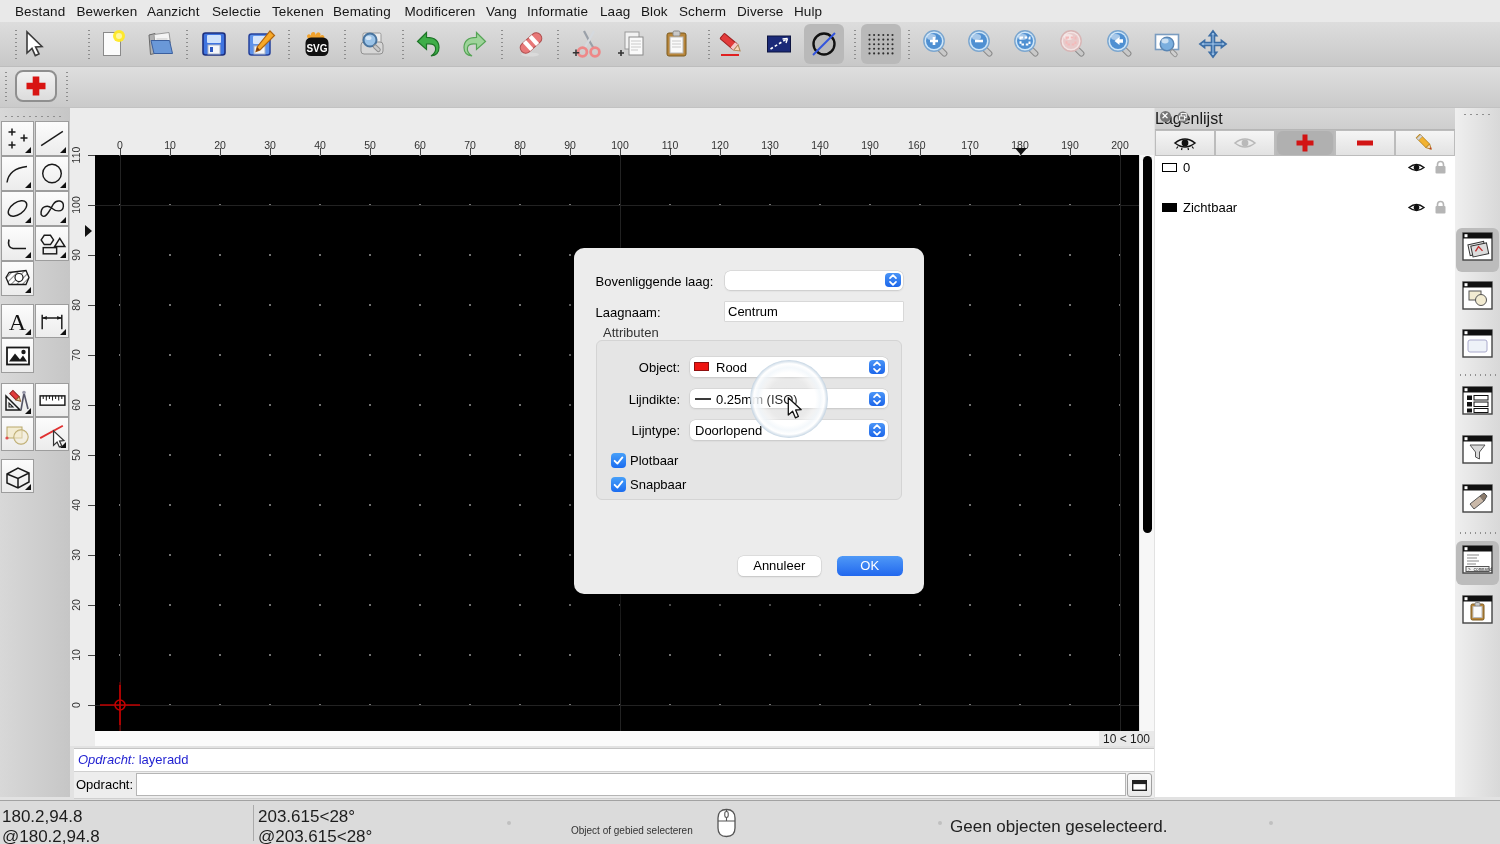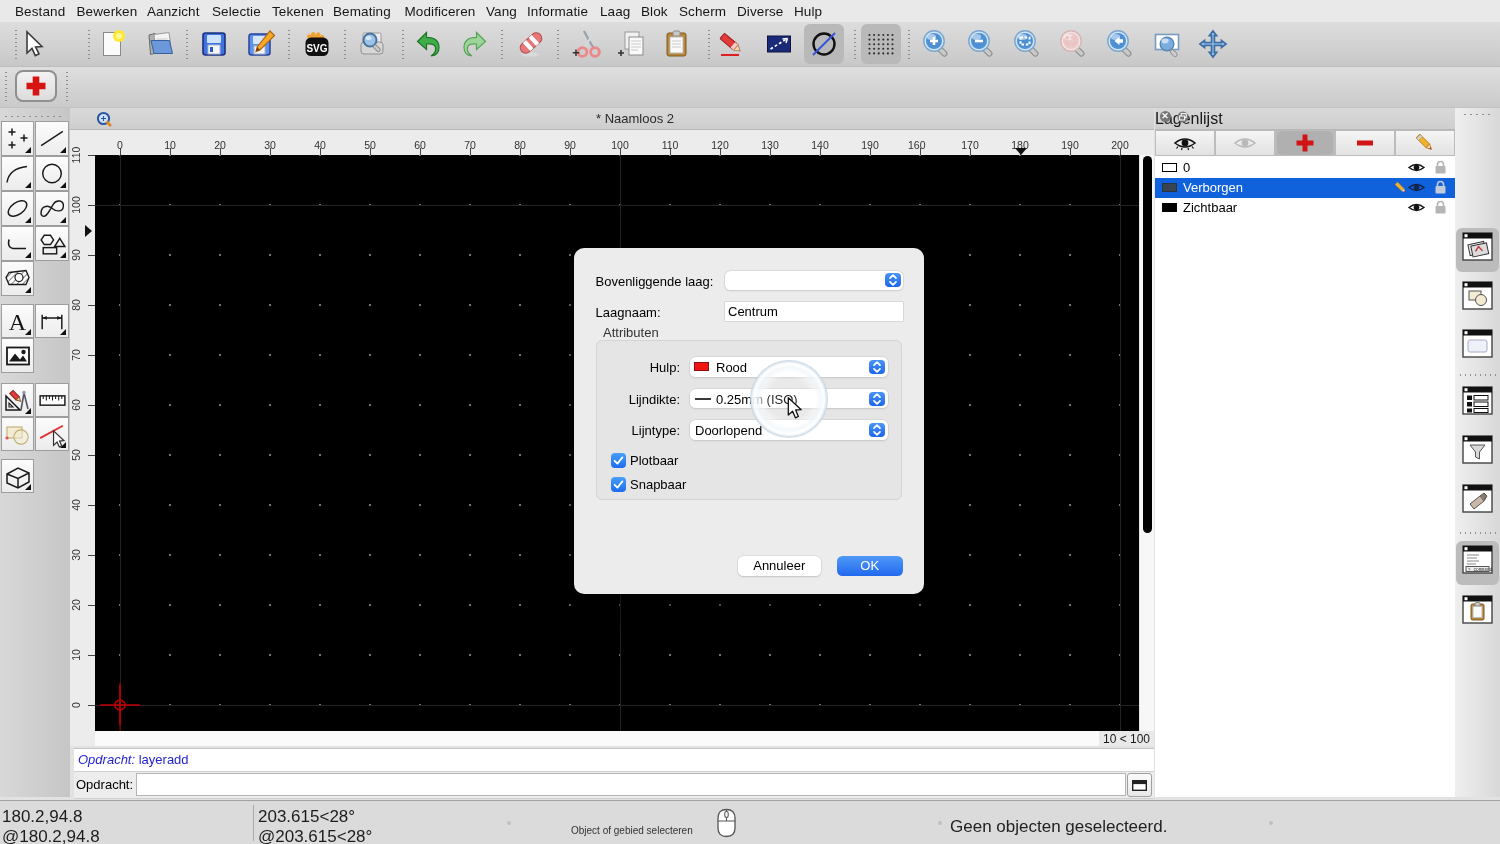--- a/index.html
+++ b/index.html
@@ -332,28 +332,20 @@
       </svg></div>
     <div class="pbtn" style="left:35px;top:309px;width:34px;height:34px"><svg width="32" height="32" viewBox="0 0 31 28">
         <path d="M4 18 L26 6" stroke="#e03030" stroke-width="1.8"></path>
         <path d="M17 11 L17 25 L20.4 21.8 L22.6 26.6 L25 25.5 L22.8 20.8 L27 20.4 Z" fill="#fff" stroke="#333" stroke-width="1.2"></path>
       </svg><div class="tri"></div></div>
     <div class="pbtn" style="left:1px;top:351px;width:33px;height:34px"><svg width="31" height="32" viewBox="0 0 31 28">
         <path d="M5 12 L16 6 L27 11 L27 20 L16 26 L5 21 Z M5 12 L16 16.5 L27 11 M16 16.5 L16 26" fill="none" stroke="#1a1a1a" stroke-width="1.5"></path>
       </svg><div class="tri"></div></div>
   </div>
 <div id="win" class="abs">
-    <div id="wtitle" class="abs">
-      <svg style="position:absolute;left:26px;top:3px" width="17" height="17" viewBox="0 0 17 17">
-        <circle cx="7.5" cy="7.5" r="5.6" fill="#cfe0f2" stroke="#2a57a0" stroke-width="2"></circle>
-        <path d="M10.5 10.5 L15 15" stroke="#e08820" stroke-width="2.6"></path>
-        <path d="M5 7.5 h5 M7.5 5 v5" stroke="#2a57a0" stroke-width="1.1"></path>
-      </svg>
-      <div class="t">* Naamloos 2</div>
-    </div>
     <div class="abs rul" style="left:0;top:22px;width:1084px;height:25px"></div>
     <div class="abs rul" style="left:0;top:47px;width:25px;height:591px"></div>
     <div class="tick" style="left:50px;top:40px;width:1px;height:7px"></div>
     <div class="rnum" style="left:38px;top:31px;width:24px;text-align:center">0</div>
     <div class="tick" style="left:100px;top:40px;width:1px;height:7px"></div>
     <div class="rnum" style="left:88px;top:31px;width:24px;text-align:center">10</div>
     <div class="tick" style="left:150px;top:40px;width:1px;height:7px"></div>
     <div class="rnum" style="left:138px;top:31px;width:24px;text-align:center">20</div>
     <div class="tick" style="left:200px;top:40px;width:1px;height:7px"></div>
     <div class="rnum" style="left:188px;top:31px;width:24px;text-align:center">30</div>
@@ -440,21 +432,21 @@
     <div class="lab" style="left:21.5px;top:26px">Bovenliggende laag:</div>
     <div class="combo" style="left:150.5px;top:22.5px;width:178.5px;height:19px">
       <div class="step"><svg width="16" height="14" viewBox="0 0 16 14">
           <path d="M5 5.2 L8 2.2 L11 5.2 M5 8.8 L8 11.8 L11 8.8" stroke="#fff" stroke-width="1.7" fill="none" stroke-linecap="round" stroke-linejoin="round"></path>
         </svg></div>
     </div>
     <div class="lab" style="left:21.5px;top:57px">Laagnaam:</div>
     <div style="position:absolute;left:150.5px;top:54px;width:178.5px;height:18.5px;background:#fff;box-shadow:0 0 0 0.5px #c4c4c4;font-size:13px;line-height:19px;padding-left:3.5px;box-sizing:border-box">Centrum</div>
     <div class="lab" style="left:29px;top:77px;font-size:13px;color:#333">Attributen</div>
     <div style="position:absolute;left:22px;top:92px;width:306px;height:160px;background:#e5e5e5;border:1px solid #d4d4d4;border-radius:6px;box-sizing:border-box"></div>
-    <div class="lab" style="left:36px;top:112.2px;width:70px;text-align:right">Hulp:</div>
+    <div class="lab" style="left:36px;top:112.2px;width:70px;text-align:right">Object:</div>
     <div class="combo" style="left:115.5px;top:109.2px;width:198px;height:19.8px">
       <div class="step" style="top:2.9px"><svg width="16" height="14" viewBox="0 0 16 14">
           <path d="M5 5.2 L8 2.2 L11 5.2 M5 8.8 L8 11.8 L11 8.8" stroke="#fff" stroke-width="1.7" fill="none" stroke-linecap="round" stroke-linejoin="round"></path>
         </svg></div>
     </div>
     <div class="lab" style="left:36px;top:143.7px;width:70px;text-align:right">Lijndikte:</div>
     <div class="combo" style="left:115.5px;top:140.7px;width:198px;height:19.8px">
       <div class="step" style="top:2.9px"><svg width="16" height="14" viewBox="0 0 16 14">
           <path d="M5 5.2 L8 2.2 L11 5.2 M5 8.8 L8 11.8 L11 8.8" stroke="#fff" stroke-width="1.7" fill="none" stroke-linecap="round" stroke-linejoin="round"></path>
         </svg></div>
@@ -534,39 +526,20 @@
       <div class="lrow" style="top:1.5px;line-height:20px">
         <div class="swatch" style="background:#fff;border:1.5px solid #000"></div>
         <span style="position:absolute;left:28px">0</span>
         <svg width="19" height="13" viewBox="0 0 19 13" style="position:absolute;right:29px;top:3.5px">
           <path d="M2 6.5 Q9.5 0.5 17 6.5 Q9.5 12.5 2 6.5 Z" fill="none" stroke="#111" stroke-width="1.4"></path>
           <circle cx="9.5" cy="6.5" r="2.8" fill="#111"></circle>
         </svg>
         <svg width="13" height="15" viewBox="0 0 13 15" style="position:absolute;right:8px;top:2.5px">
           <path d="M3.5 6 V4.5 Q3.5 1.5 6.5 1.5 Q9.5 1.5 9.5 4.5 V6" fill="none" stroke="#b5b5b5" stroke-width="1.6"></path>
           <rect x="1.5" y="6" width="10" height="7.5" rx="1" fill="#b5b5b5"></rect>
-        </svg>
-      </div>
-      <div class="lrow" style="top:21.5px;line-height:20px;background:#0f62dc;color:#fff">
-        <div class="swatch" style="background:#3a4350;border:1px solid #2a3340"></div>
-        <span style="position:absolute;left:28px">Verborgen</span>
-        <svg width="16" height="16" viewBox="0 0 24 24" style="position:absolute;right:46px;top:2px">
-          <g transform="rotate(45 12 12)">
-            <rect x="2" y="9.4" width="14" height="5.2" fill="#f2b230" stroke="#b07c18" stroke-width="0.8"></rect>
-            <path d="M16 9.4 L21 12 L16 14.6 Z" fill="#f5d9b0"></path>
-            <path d="M19 10.5 L21 12 L19 13.5 Z" fill="#c0392b"></path>
-          </g>
-        </svg>
-        <svg width="19" height="13" viewBox="0 0 19 13" style="position:absolute;right:29px;top:3.5px">
-          <path d="M2 6.5 Q9.5 0.5 17 6.5 Q9.5 12.5 2 6.5 Z" fill="none" stroke="#12244a" stroke-width="1.4"></path>
-          <circle cx="9.5" cy="6.5" r="2.8" fill="#12244a"></circle>
-        </svg>
-        <svg width="13" height="15" viewBox="0 0 13 15" style="position:absolute;right:8px;top:2.5px">
-          <path d="M3.5 6 V4.5 Q3.5 1.5 6.5 1.5 Q9.5 1.5 9.5 4.5 V6" fill="none" stroke="#c3cbd8" stroke-width="1.6"></path>
-          <rect x="1.5" y="6" width="10" height="7.5" rx="1" fill="#c3cbd8"></rect>
         </svg>
       </div>
       <div class="lrow" style="top:41.5px;line-height:20px">
         <div class="swatch" style="background:#000"></div>
         <span style="position:absolute;left:28px">Zichtbaar</span>
         <svg width="19" height="13" viewBox="0 0 19 13" style="position:absolute;right:29px;top:3.5px">
           <path d="M2 6.5 Q9.5 0.5 17 6.5 Q9.5 12.5 2 6.5 Z" fill="none" stroke="#111" stroke-width="1.4"></path>
           <circle cx="9.5" cy="6.5" r="2.8" fill="#111"></circle>
         </svg>
         <svg width="13" height="15" viewBox="0 0 13 15" style="position:absolute;right:8px;top:2.5px">

